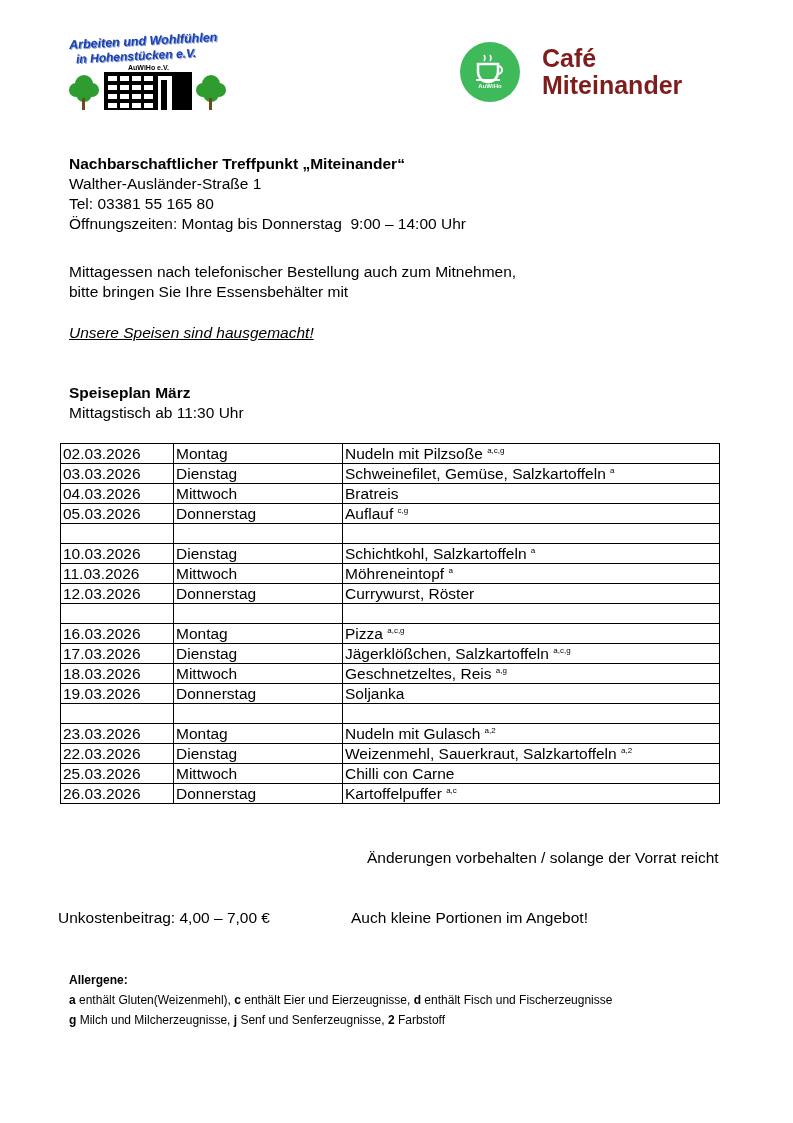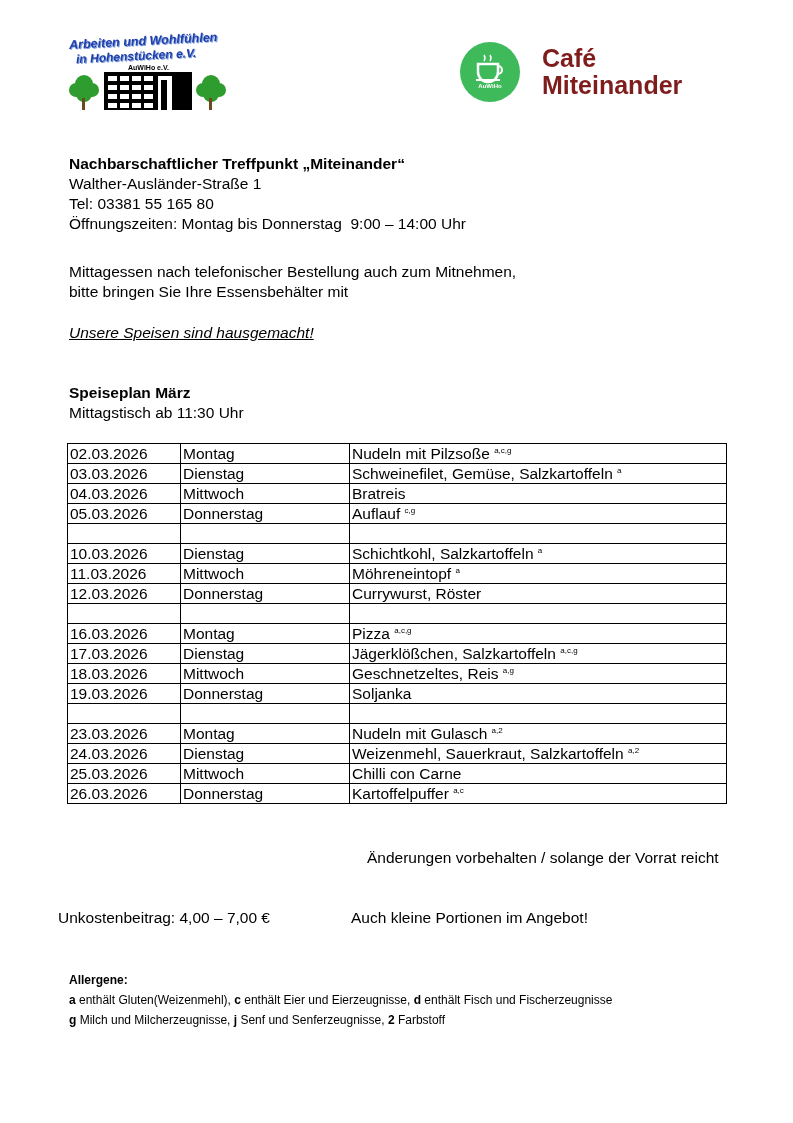--- a/index.html
+++ b/index.html
@@ -20,21 +20,21 @@
   
   #logo-right { left: 460px; top: 42px; width: 260px; height: 60px; }
   #logo-right .circle { position: absolute; left: 0; top: 0; width: 60px; height: 60px;
        border-radius: 50%; background: #3fba5a; }
   #logo-right .brand { position: absolute; left: 82px; top: 3px; color: #7f1d1d;
        font-weight: bold; font-size: 25px; line-height: 27px; white-space: nowrap; }
   #logo-right .small { position: absolute; left: 0; width: 60px; top: 41px; text-align: center;
        font-size: 6px; color: #fff; font-weight: bold; }
 
   
-  #menu { position: absolute; left: 67px; top: 443px; border-collapse: collapse; }
+  #menu { position: absolute; left: 60px; top: 443px; border-collapse: collapse; }
   #menu td { border: 1px solid #000; height: 19px; padding: 0 0 0 2px; font-size: 15.5px;
        line-height: 19px; vertical-align: bottom; white-space: nowrap; }
   #menu td.c1 { width: 110px; }
   #menu td.c2 { width: 166px; }
   #menu td.c3 { width: 374px; }
   sup { font-size: 8px; vertical-align: 6px; line-height: 0; }
 
   .small13 { font-size: 12px; line-height: 20px; }
 </style>
 </head>
@@ -187,21 +187,21 @@
         <td class="c1"><span></span></td>
         <td class="c2"><span></span></td>
         <td class="c3"><span></span></td>
       </tr>
       <tr>
         <td class="c1"><span>23.03.2026</span></td>
         <td class="c2"><span>Montag</span></td>
         <td class="c3"><span>Nudeln mit Gulasch</span> <sup>a,2</sup></td>
       </tr>
       <tr>
-        <td class="c1"><span>24.03.2026</span></td>
+        <td class="c1"><span>22.03.2026</span></td>
         <td class="c2"><span>Dienstag</span></td>
         <td class="c3"><span>Weizenmehl, Sauerkraut, Salzkartoffeln</span> <sup>a,2</sup></td>
       </tr>
       <tr>
         <td class="c1"><span>25.03.2026</span></td>
         <td class="c2"><span>Mittwoch</span></td>
         <td class="c3"><span>Chilli con Carne</span></td>
       </tr>
       <tr>
         <td class="c1"><span>26.03.2026</span></td>

